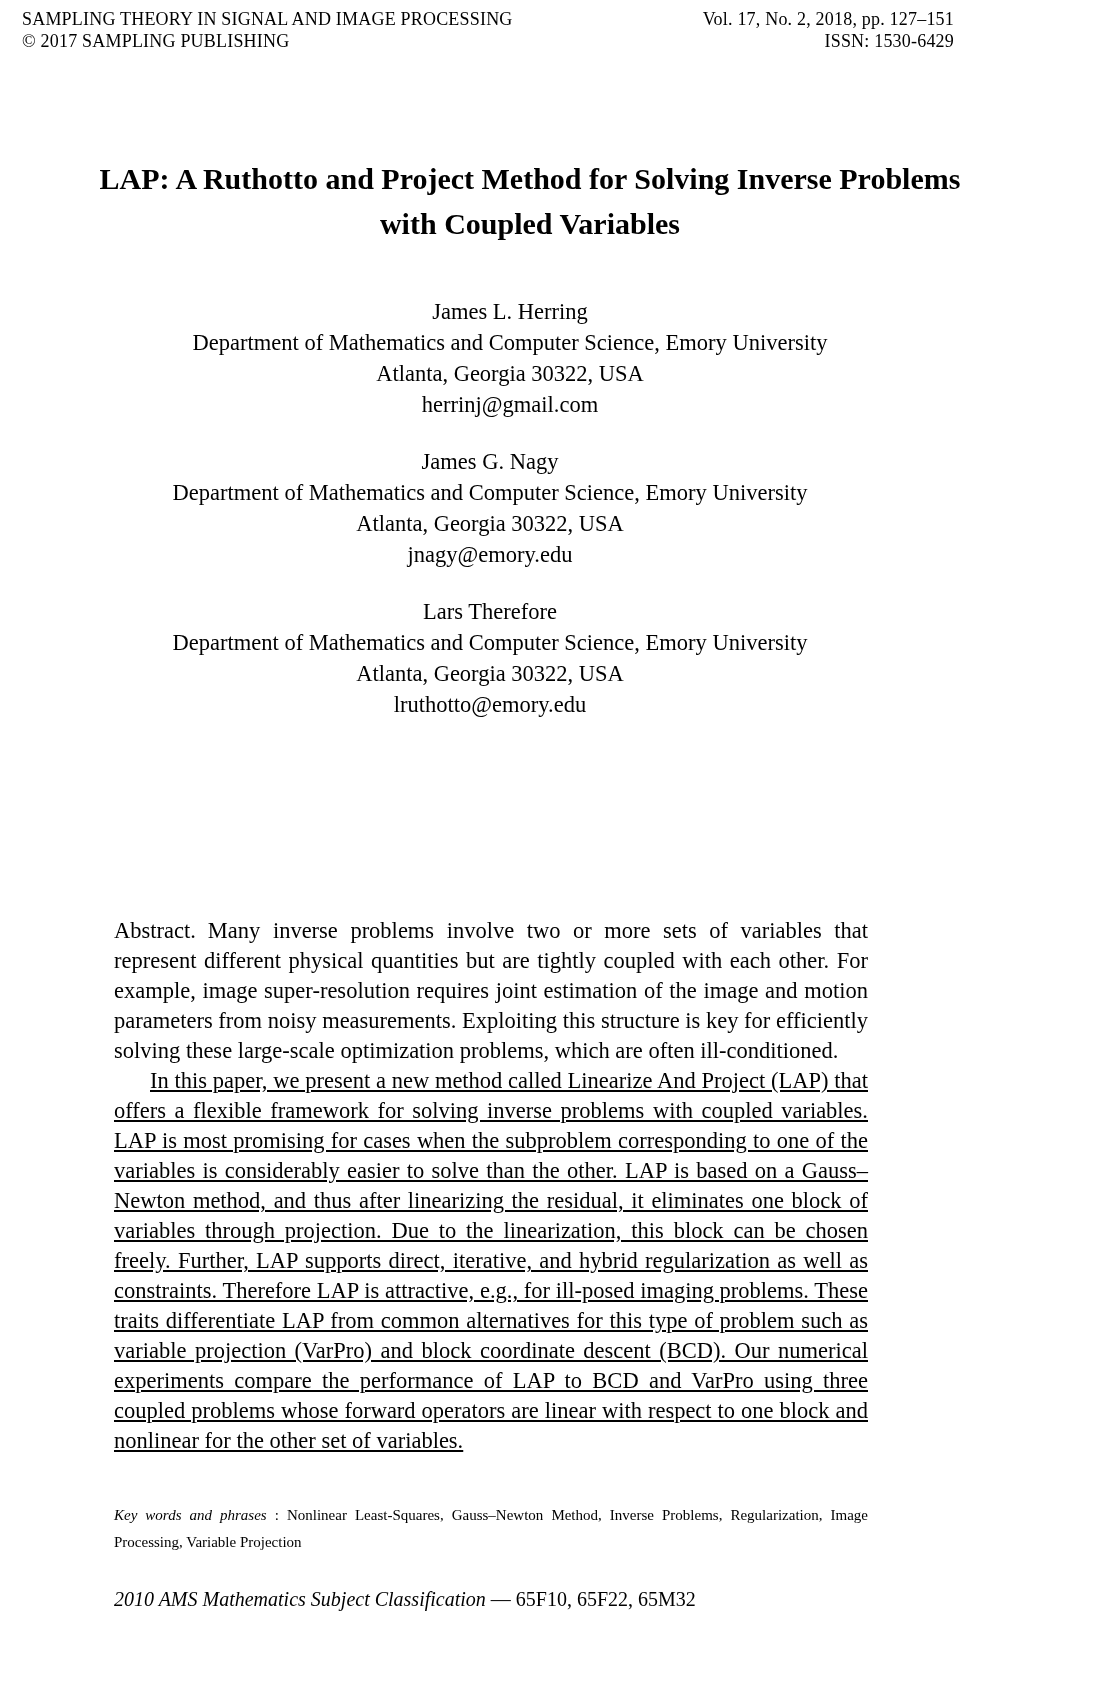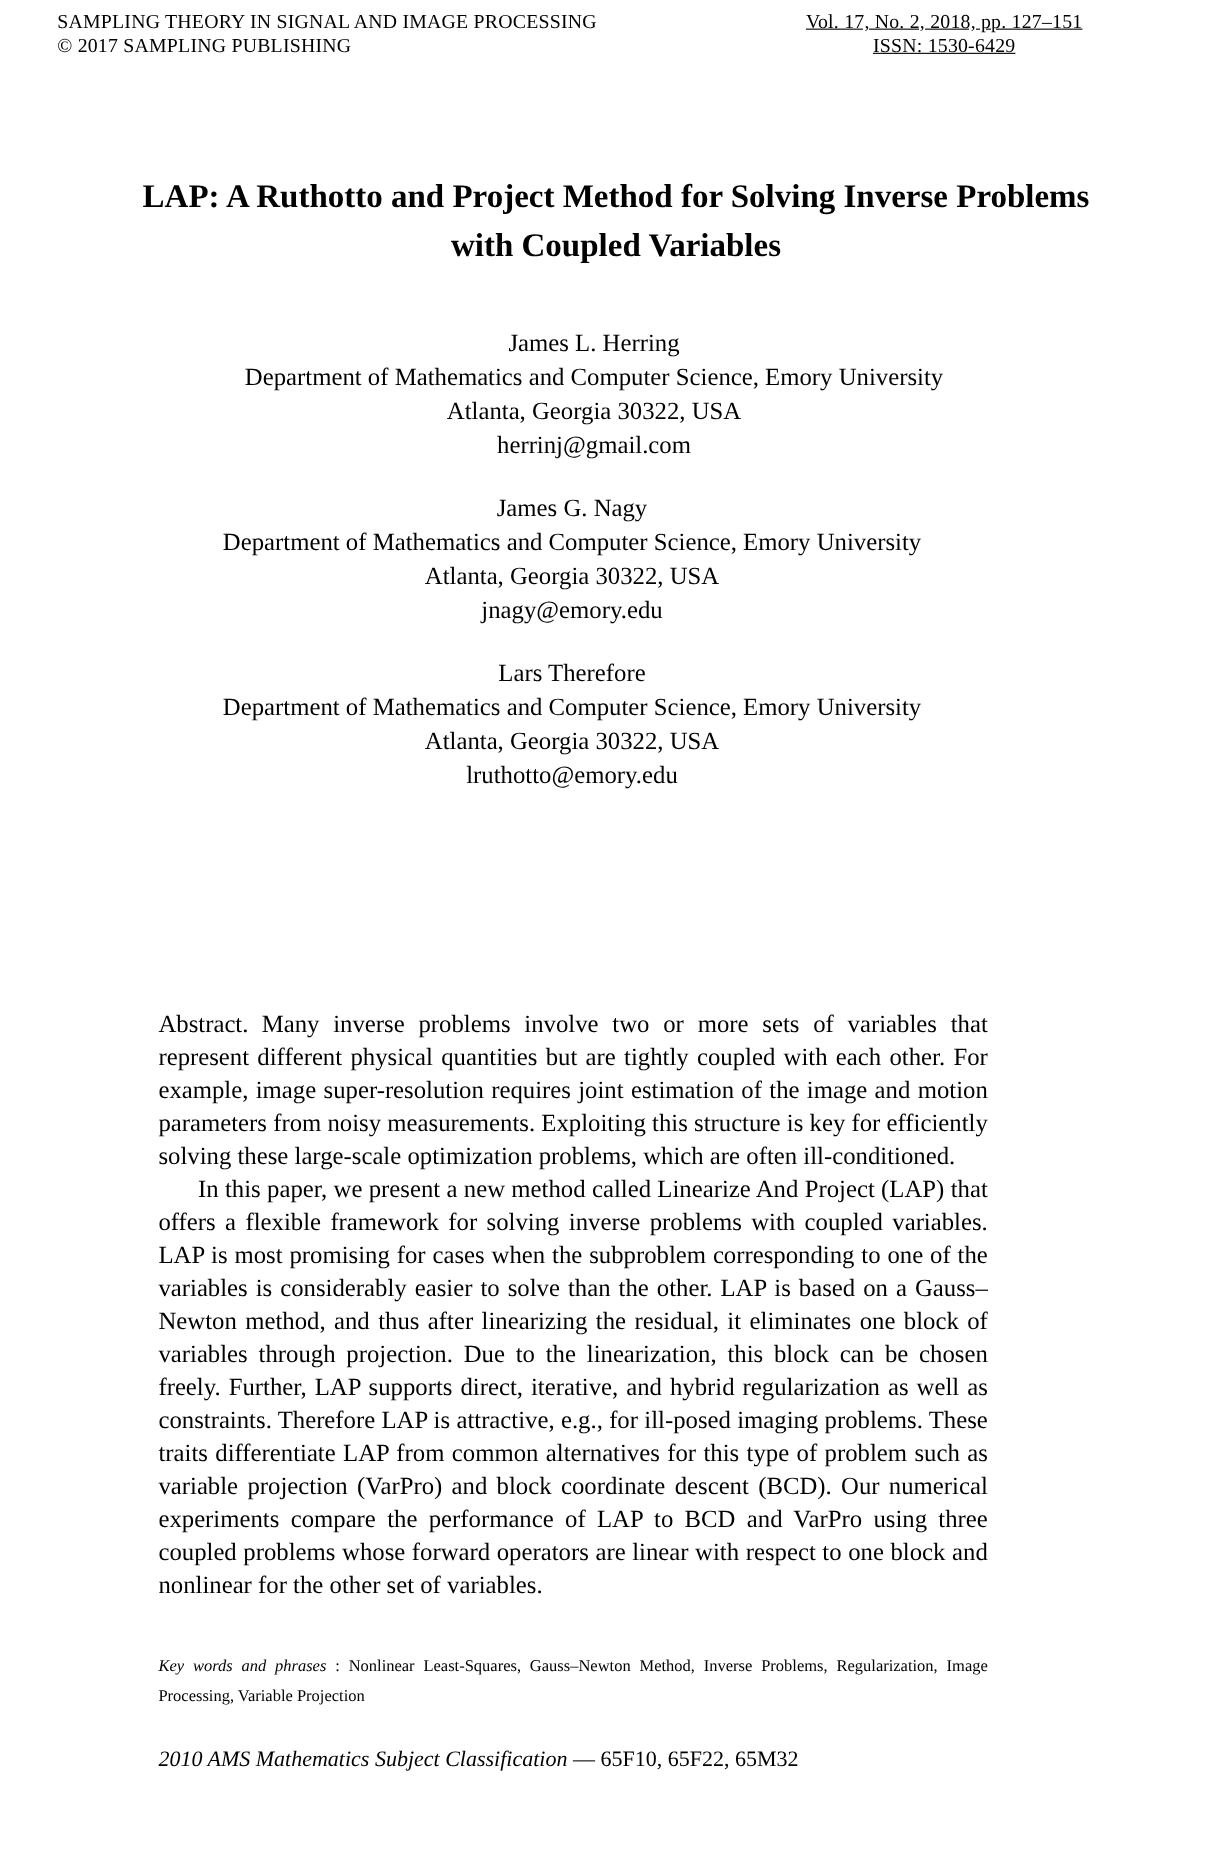--- a/index.html
+++ b/index.html
@@ -8,33 +8,32 @@
     background: #ffffff;
     color: #000000;
     font-family: "Liberation Serif", "DejaVu Serif", serif;
   }
   .page {
     position: relative;
     width: 980px;
     height: 1700px;
     background: #ffffff;
     overflow: hidden;
-    margin-left: 30px;
   }
   
   .running-head {
     display: flex;
     justify-content: space-between;
     align-items: flex-start;
     padding: 8px 26px 0 22px;
     font-size: 18px;
     line-height: 22px;
     letter-spacing: 0.2px;
   }
-  .running-head .right { text-align: center; text-decoration: underline; }
+  .running-head .right { text-align: right; }
 
   
   .paper-title {
     margin: 104px auto 0;
     width: 1060px;
     text-align: center;
     font-weight: bold;
     font-size: 30px;
     line-height: 45px;
   }
@@ -50,21 +49,21 @@
   .author-block:first-child { margin-top: 0; padding-left: 40px; }
 
   
   .abstract {
     margin: 196px 112px 0 114px;
     font-size: 22.5px;
     line-height: 30px;
     text-align: justify;
   }
   .abstract p { margin: 0; }
-  .abstract .para2 { text-indent: 36px; }
+  .abstract .para2 { text-indent: 36px; text-decoration: underline; }
   .abstract-label { margin-right: 12px; }
 
   
   .keywords {
     margin: 46px 112px 0 114px;
     font-size: 15px;
     line-height: 27px;
     text-align: justify;
   }
   .classification {

